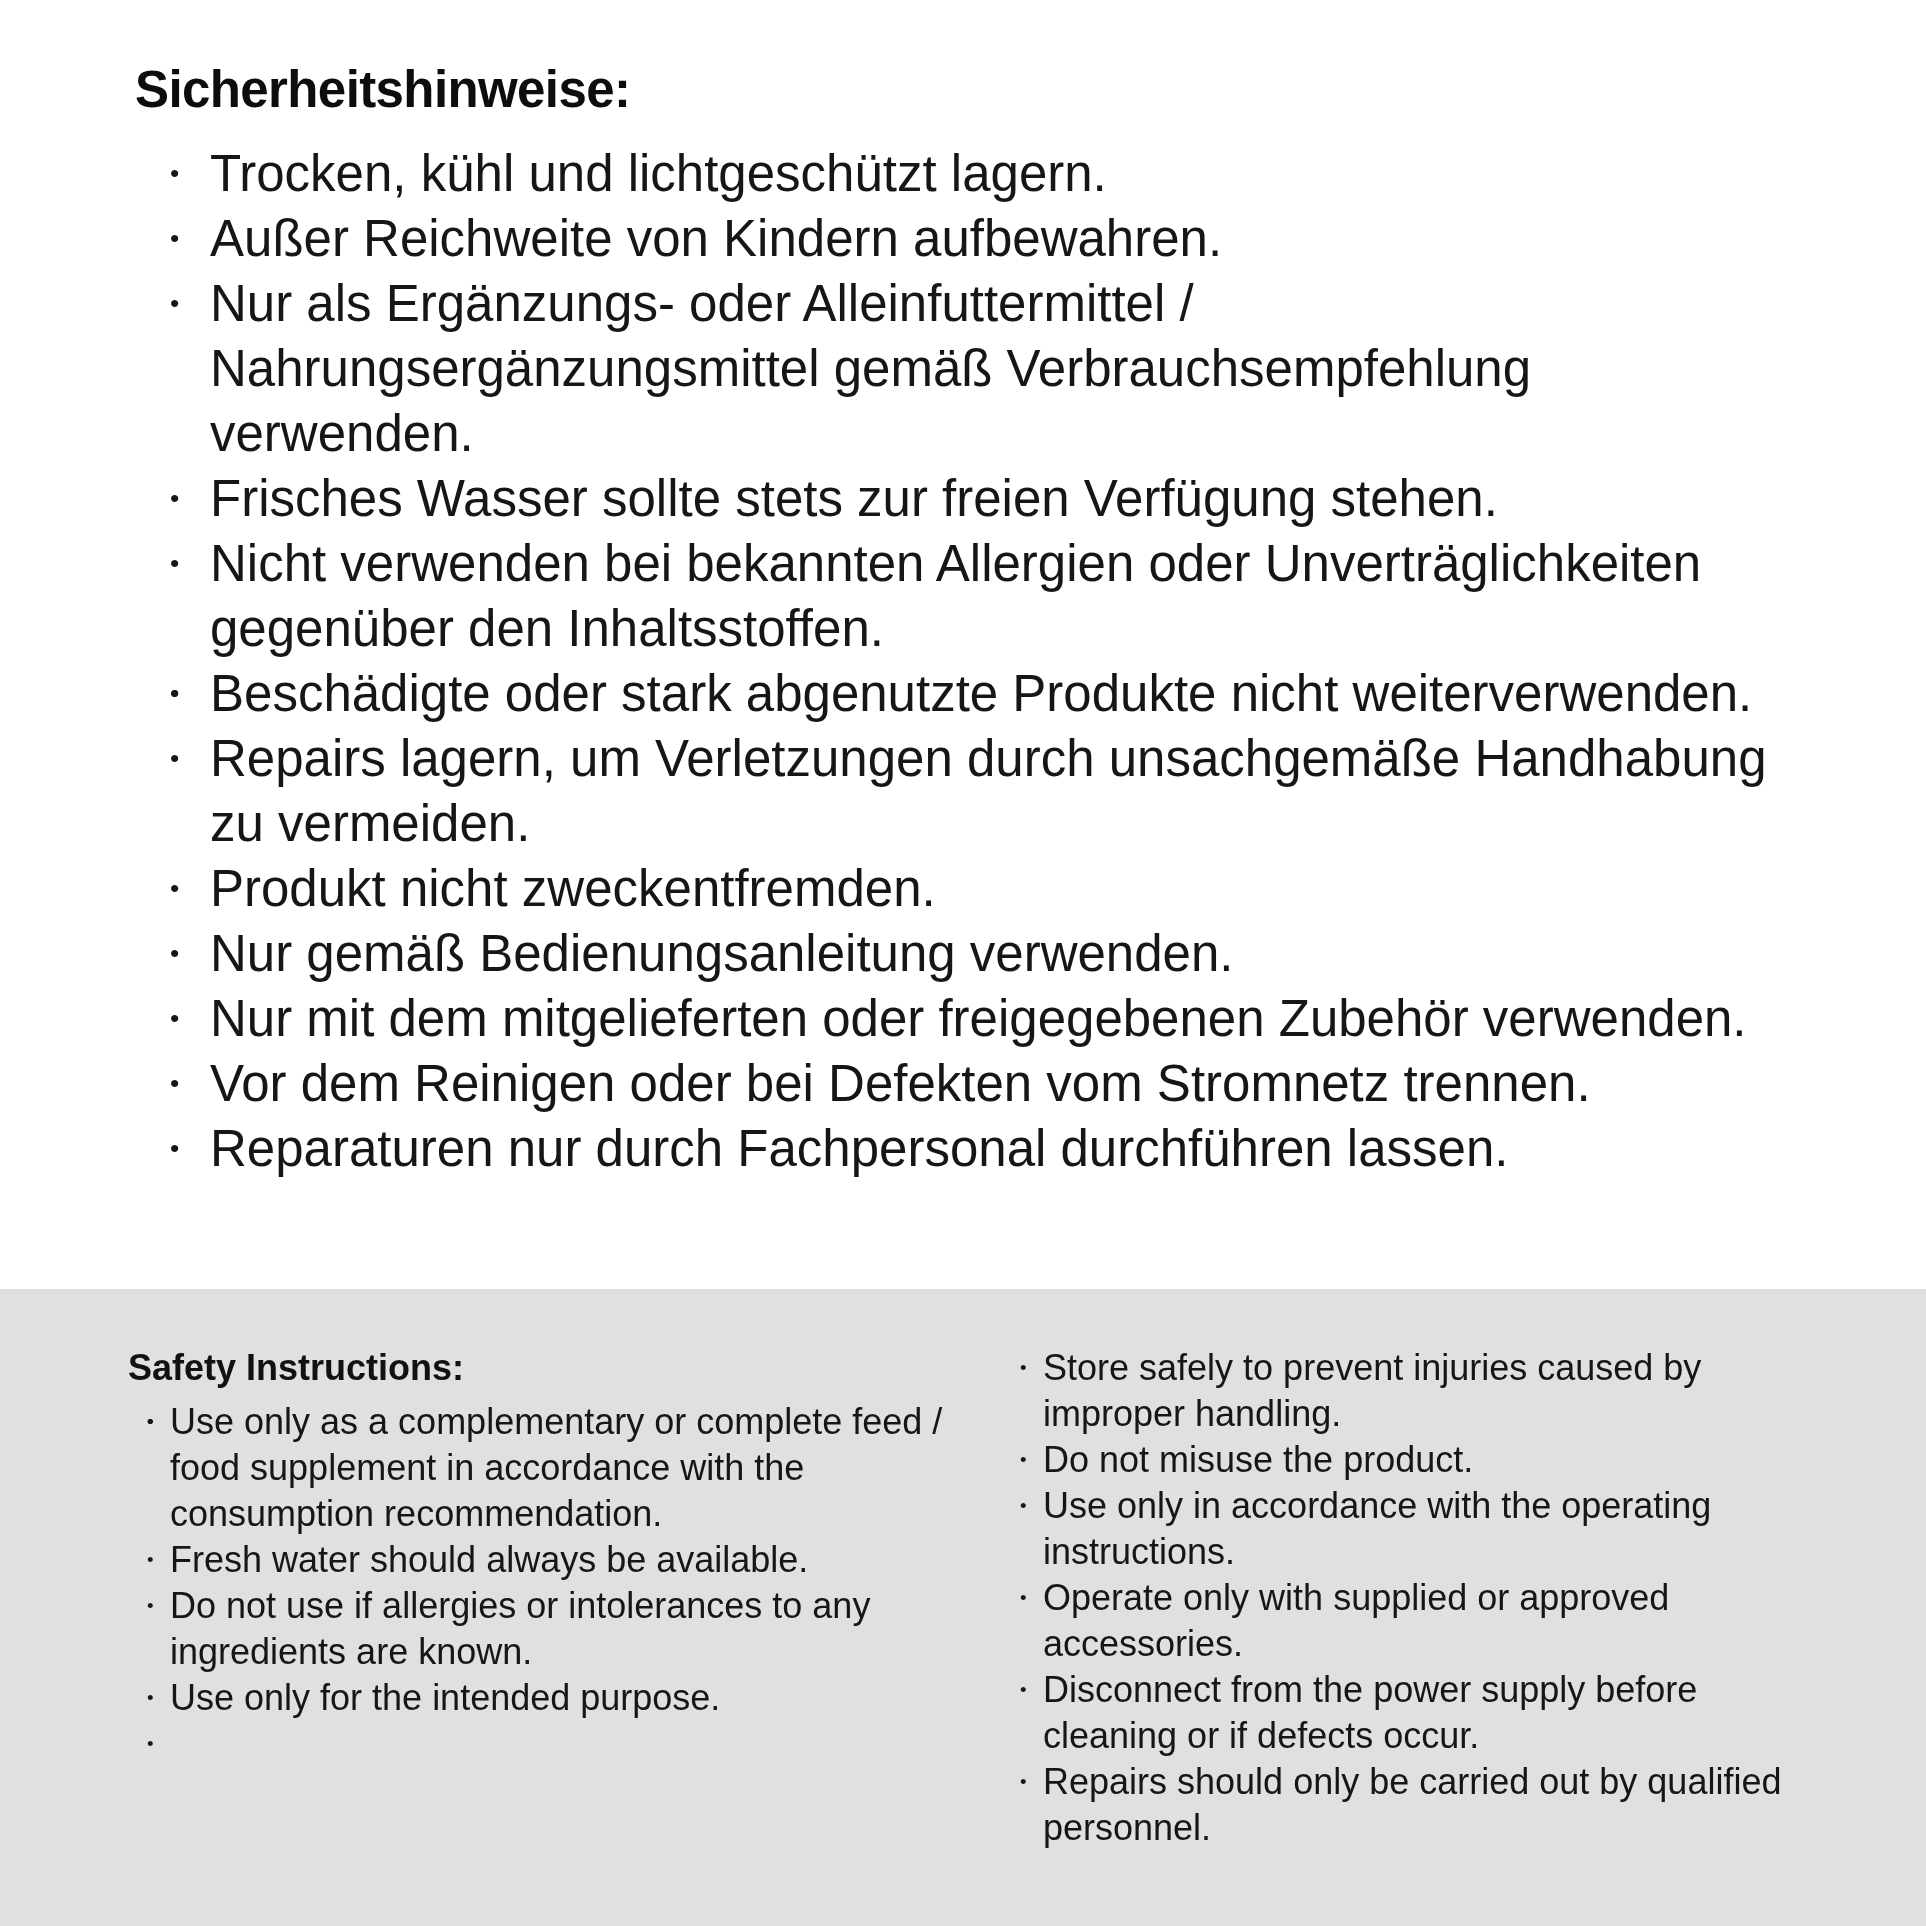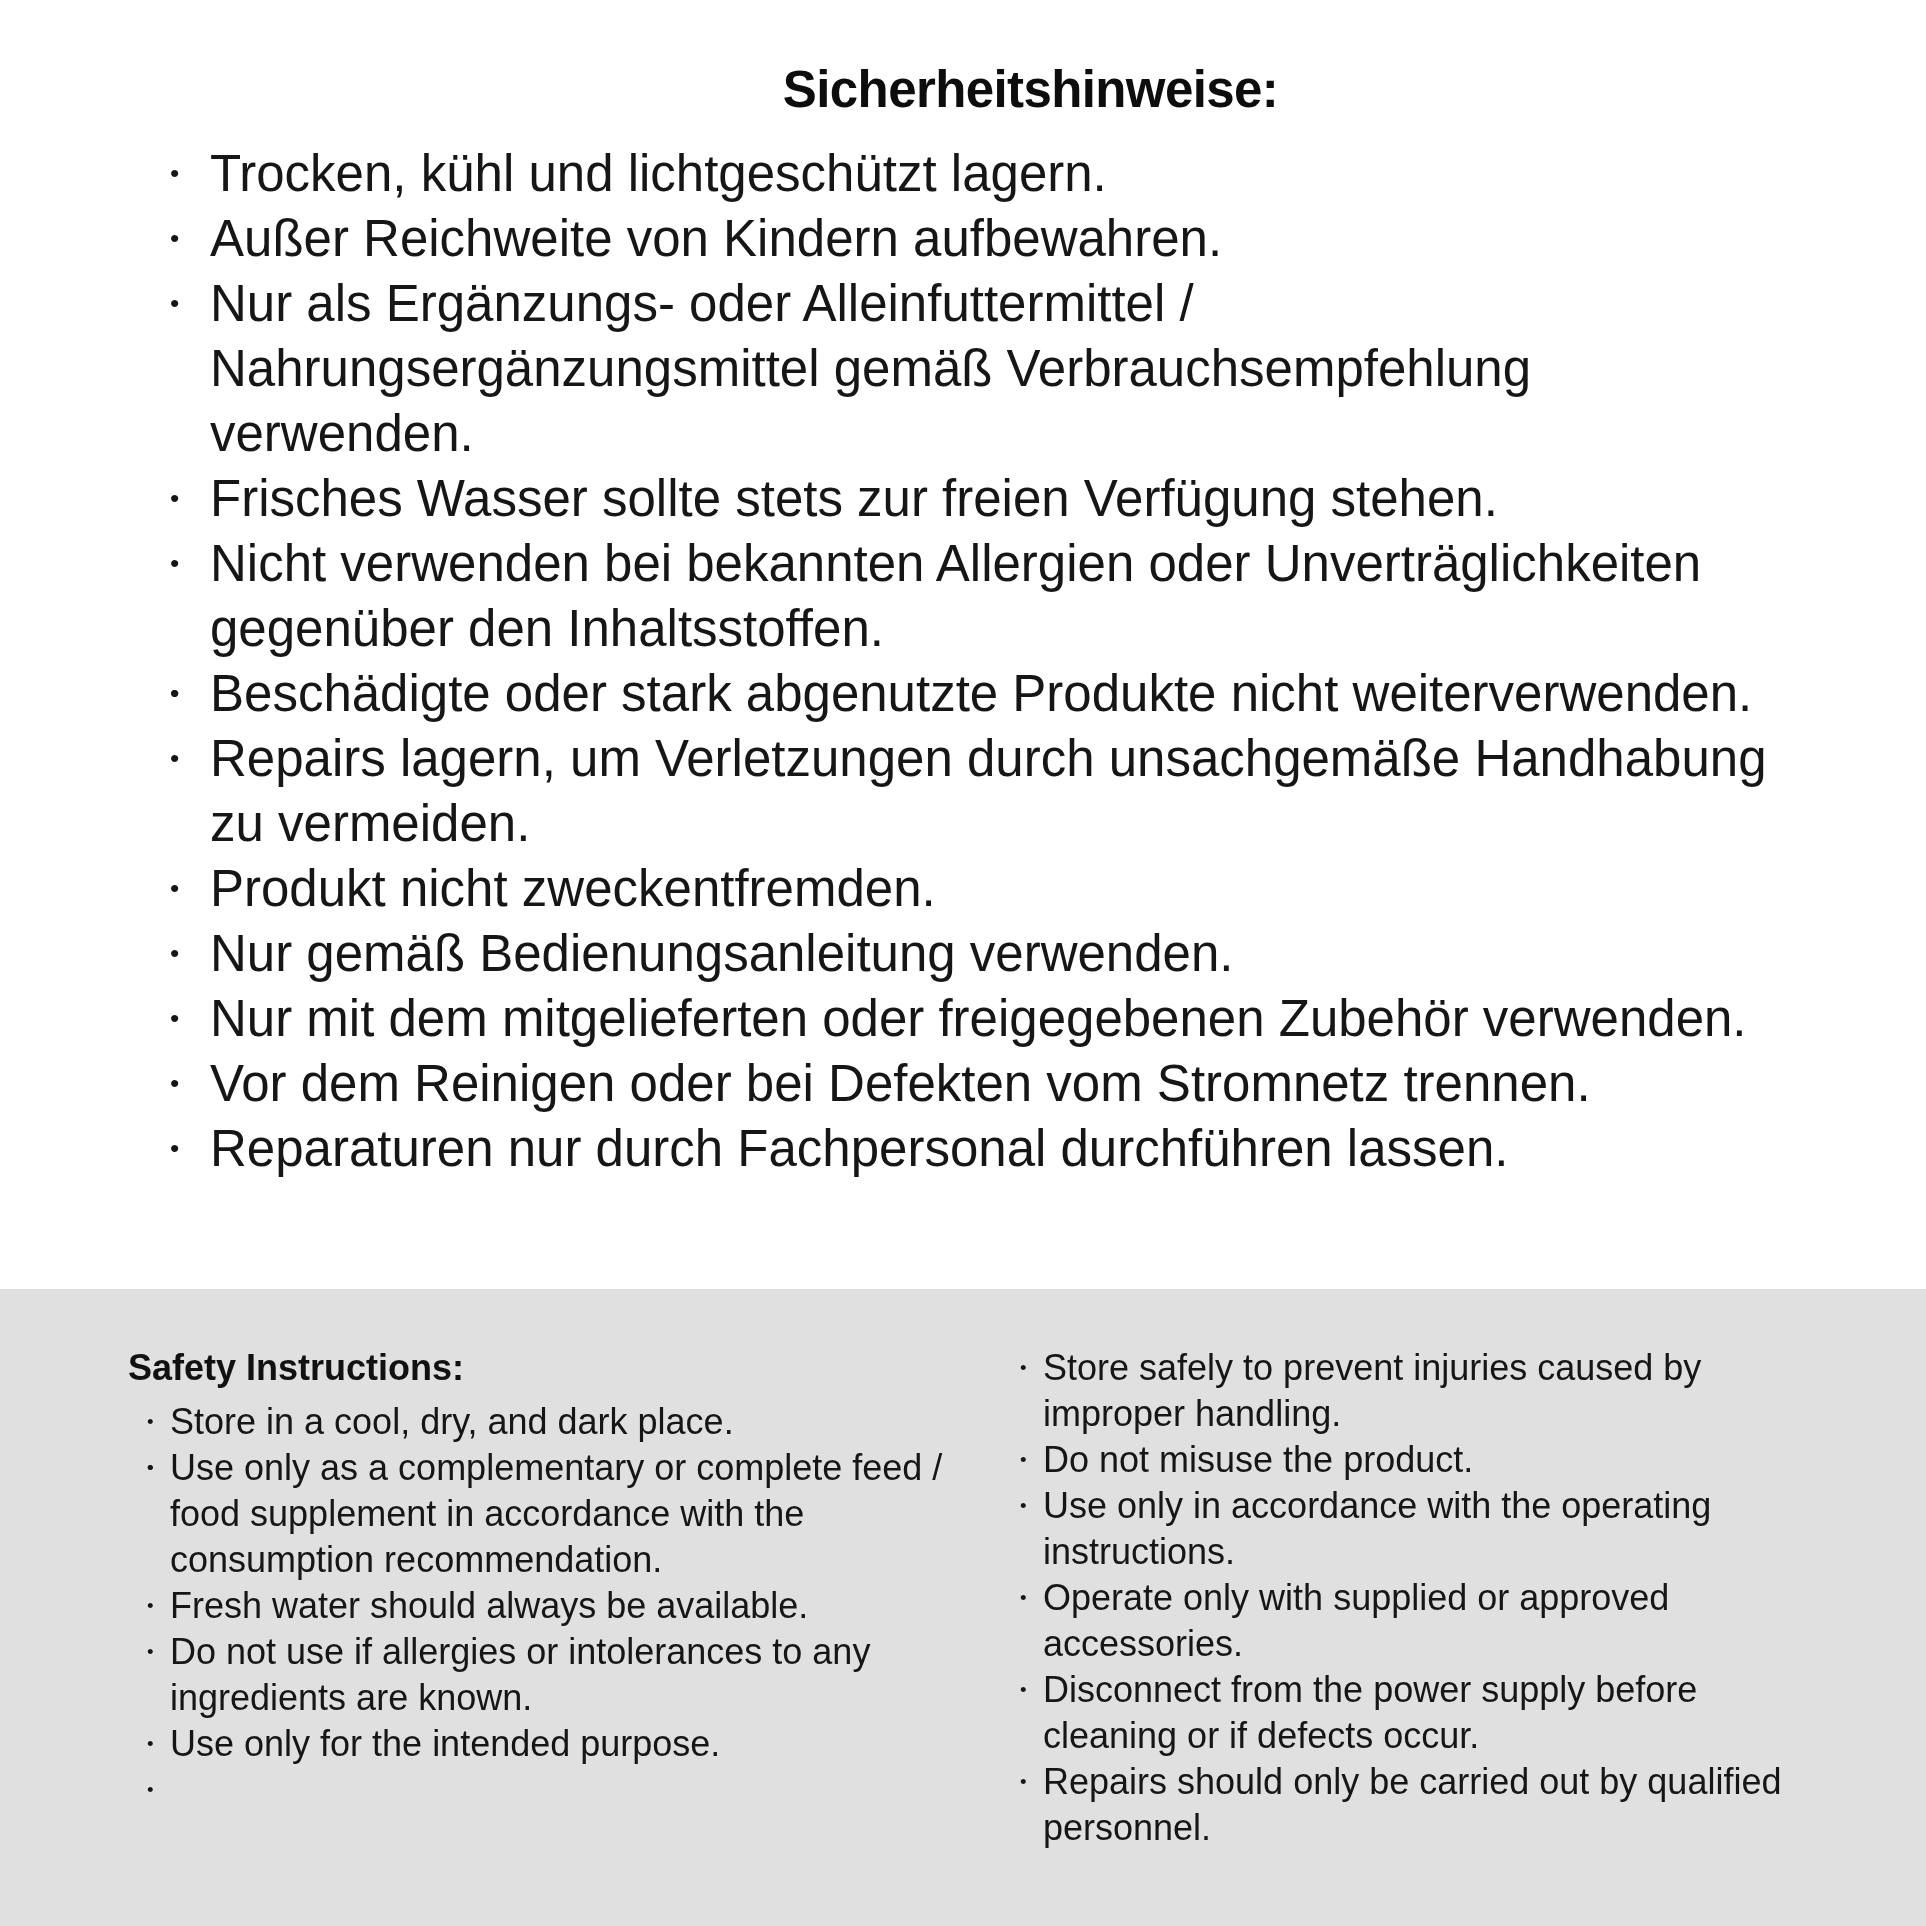--- a/index.html
+++ b/index.html
@@ -20,21 +20,20 @@
   .german-section {
     padding-top: 64px;
   }
   .german-title {
     margin: 0 0 26px 135px;
     font-size: 51px;
     line-height: 51px;
     font-weight: 700;
     color: #0d0d0d;
     letter-spacing: -0.6px;
-    text-align: center;
   }
   .german-section ul {
     list-style: none;
     margin: 0 0 0 170px;
     padding: 0;
     width: 1630px;
   }
   .german-section li {
     position: relative;
     padding-left: 40px;
@@ -167,21 +166,20 @@
       </ul>
   </section>
 
   <section class="english-panel">
     <div class="col-left">
       <h2 class="english-title">Safety Instructions:</h2>
       <ul>
 
           <li>
             <span class="dot">•</span>
-            <span>Store in a cool, dry, and dark place.</span>
           </li>
 
           <li>
             <span class="dot">•</span>
           </li>
 
           <li>
             <span class="dot">•</span>
             <span>Use only as a complementary or complete feed / food supplement in accordance with the consumption recommendation.</span>
           </li>

